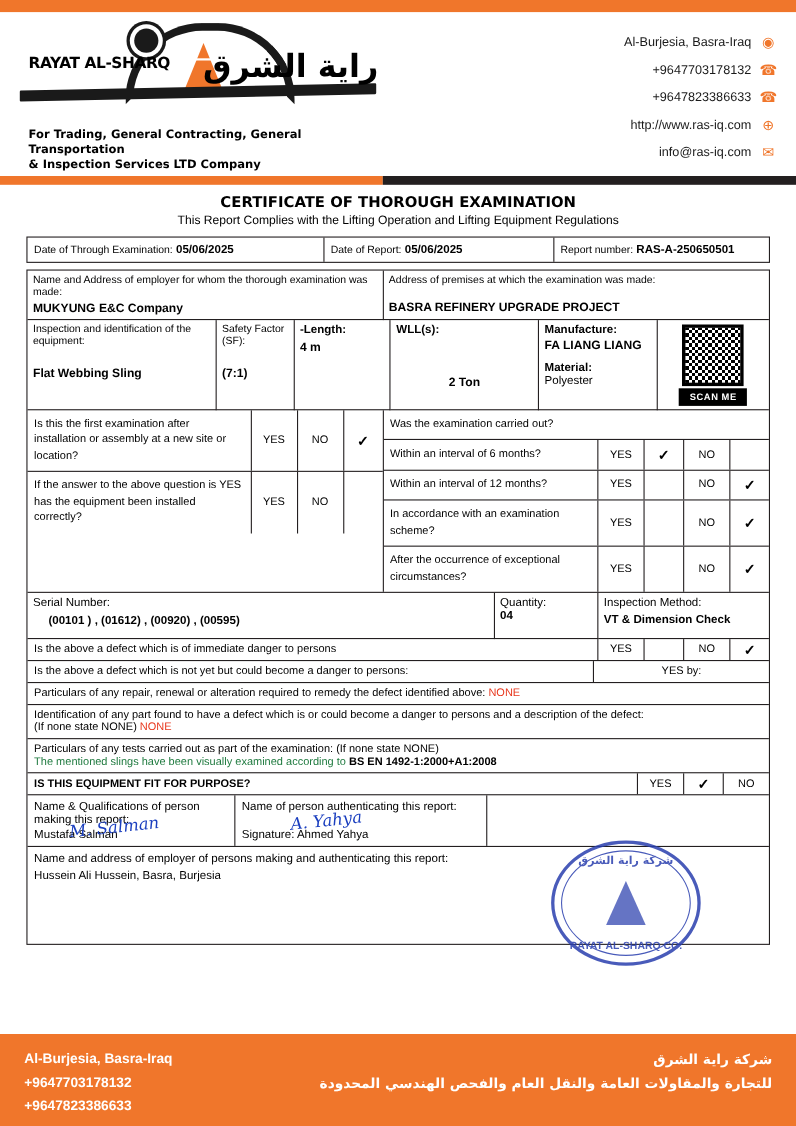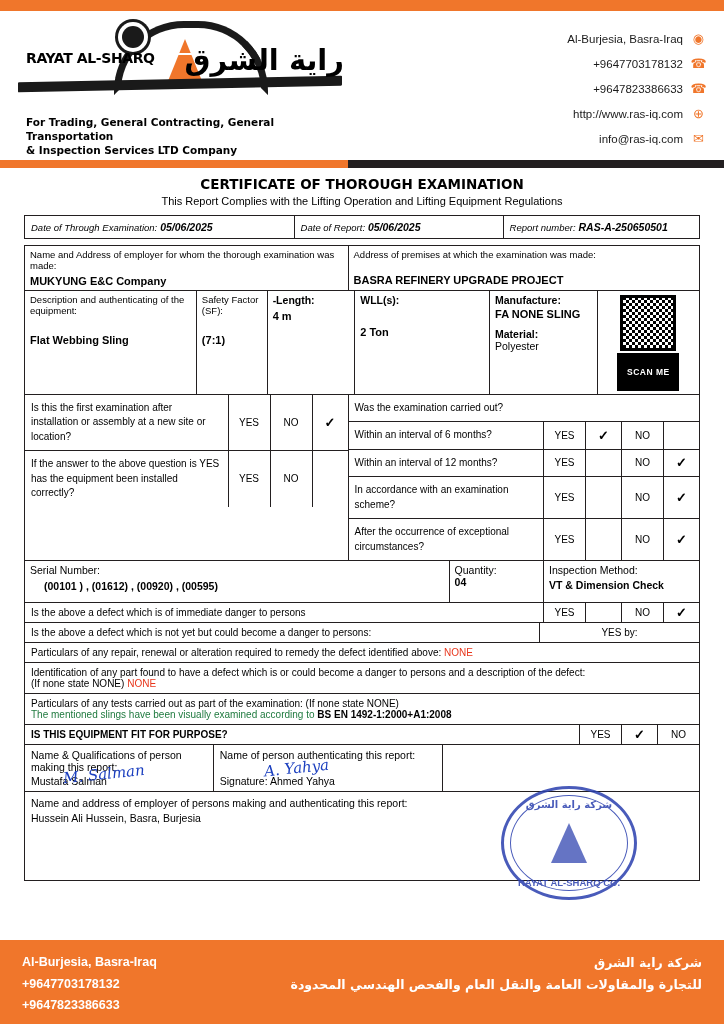--- a/index.html
+++ b/index.html
@@ -185,21 +185,21 @@
     border-bottom: 1px solid #231f20;
     padding: 3px 5px;
     box-sizing: border-box;
   }
   .cell:last-child { border-right: none; }
   .nobottom { border-bottom: none; }
   .lbl { font-size: 9.5px; }
   .val { font-weight: bold; font-size: 10.5px; }
   .val-lg { font-weight: bold; font-size: 11px; }
 
-  .hdr-row .cell { padding: 5px 6px; font-style: italic; }
+  .hdr-row .cell { padding: 5px 6px; }
 
   
   .band1 { }
   .band1 .c1 { width: 40%; }
   .band1 .c2 { width: 31%; }
   .band1 .c3 { width: 29%; border-right: none; }
 
   
   .band2 .c1 { width: 48%; min-height: 44px; }
   .band2 .c2 { width: 52%; border-right: none; min-height: 44px; }
@@ -221,21 +221,21 @@
       repeating-linear-gradient(90deg,#000 0 3px,#fff 3px 6px);
     background-blend-mode: difference;
     border: 3px solid #000;
     box-sizing: border-box;
   }
   .scanme {
     background: #000;
     color: #fff;
     font-size: 8.5px;
     font-weight: bold;
-    padding: 14px 0;
+    padding: 3px 0;
     width: 62px;
     margin: 2px auto 0 auto;
     text-align: center;
     letter-spacing: .5px;
   }
 
   
   .qband { display: flex; }
   .qleft { width: 48%; border-right: 1px solid #231f20; box-sizing: border-box; }
   .qright { width: 52%; box-sizing: border-box; }
@@ -456,38 +456,38 @@
         <div class="val-lg" style="margin-top:4px;">MUKYUNG E&amp;C Company</div>
       </div>
       <div class="cell c2">
         <div class="lbl">Address of premises at which the examination was made:</div>
         <div class="val-lg" style="margin-top:14px;">BASRA REFINERY UPGRADE PROJECT</div>
       </div>
     </div>
 
     <div class="row band3">
       <div class="cell c1">
-        <div class="lbl">Description and authenticating of the equipment:</div>
+        <div class="lbl">Inspection and identification of the equipment:</div>
         <div class="val-lg" style="margin-top:18px;">Flat Webbing Sling</div>
       </div>
       <div class="cell c2">
         <div class="lbl">Safety Factor (SF):</div>
         <div class="val-lg" style="margin-top:18px;">(7:1)</div>
       </div>
       <div class="cell c3">
         <div class="val">-Length:</div>
         <div class="val-lg" style="margin-top:4px;">4 m</div>
       </div>
       <div class="cell c4">
         <div class="val">WLL(s):</div>
-        <div class="val-lg" style="margin-top:20px;">2 Ton</div>
+        <div class="val-lg" style="margin-top:36px;text-align:center;">2 Ton</div>
       </div>
       <div class="cell c5">
         <div class="val">Manufacture:</div>
-        <div class="val-lg" style="margin-top:2px;">FA NONE SLING</div>
+        <div class="val-lg" style="margin-top:2px;">FA LIANG LIANG</div>
         <div class="val" style="margin-top:8px;">Material:</div>
         <div>Polyester</div>
       </div>
       <div class="cell c6">
         <div class="qr"></div>
         <div class="scanme">SCAN ME</div>
       </div>
     </div>
 
     <div class="qband" style="border-bottom:1px solid #231f20;">

